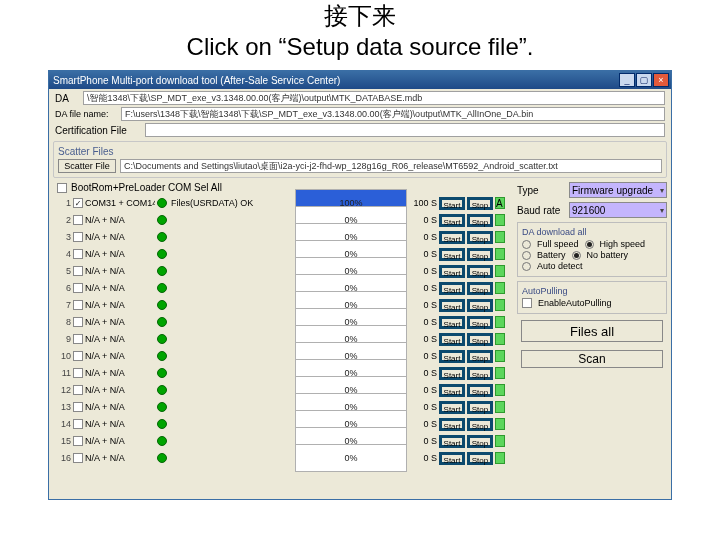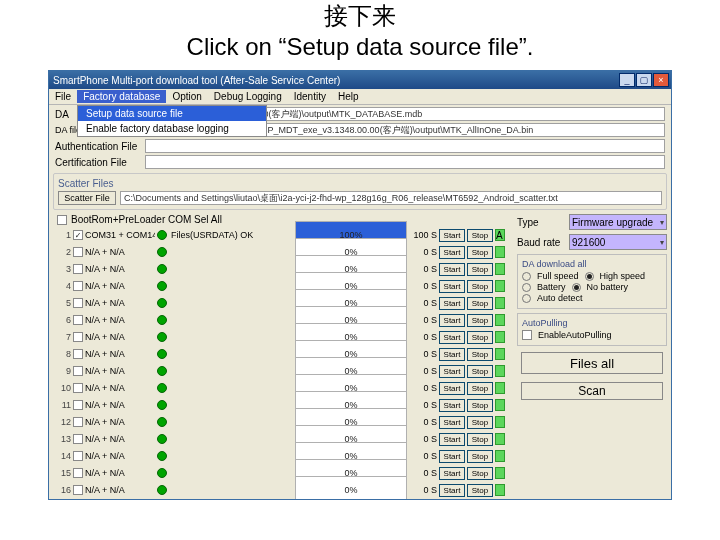--- a/index.html
+++ b/index.html
@@ -36,21 +36,21 @@
 .row .chk{width:10px;height:10px;border:1px solid #888;background:#fff}
 .row .chk.on{background:#fff;display:flex;align-items:center;justify-content:center}
 .row .chk.on::after{content:"✓";font-size:8px;color:#222}
 .row .com{width:70px;font-size:9px;overflow:hidden;white-space:nowrap}
 .row .led{width:10px;height:10px;border-radius:50%;background:#00a400;border:1px solid #066606}
 .row .stat{flex:1;font-size:9px;overflow:hidden;white-space:nowrap;padding-left:2px}
 .row .bar{width:112px;height:28px;background:#fff;border:1px solid #b0b0b0;position:relative;display:flex;align-items:center;justify-content:center}
 .row .bar .fill{position:absolute;left:0;top:0;bottom:0;background:#2b5fd8}
 .row .bar .pct{position:relative;font-size:9px;color:#222}
 .row .ts{width:28px;font-size:9px;text-align:right}
-.row .sbtn{width:26px;height:13px;font-size:8px;border:1px solid #0c4a6e;background:#ece9d8;text-align:center;line-height:11px}
+.row .sbtn{width:26px;height:13px;font-size:8px;border:3px solid #0c4a6e;background:#ece9d8;text-align:center;line-height:11px}
 .row .ind{width:10px;height:12px;background:#5cd65c;border:1px solid #2e9a2e}
 .fieldset{border:1px solid #bdbdbd;padding:4px;font-size:9px}
 .fieldset .leg{font-size:9px;color:#3a4b84;margin-bottom:2px}
 .radline{display:flex;gap:6px;align-items:center;margin:1px 0;font-size:9px}
 .radio{width:9px;height:9px;border:1px solid #777;border-radius:50%;display:inline-flex;align-items:center;justify-content:center}
 .radio.on::after{content:"";width:5px;height:5px;background:#222;border-radius:50%}
 .sel{background:#c4b5fd;border:1px solid #8a8a8a;height:16px;font-size:10px;padding:0 2px;display:flex;align-items:center;justify-content:space-between}
 .sel .arr{font-size:8px;color:#444}
 </style>
 </head>
@@ -63,47 +63,31 @@
  </div>
 
  <div class="appwin">
   <div class="titlebar">
     <span class="ttxt">SmartPhone Multi-port download tool (After-Sale Service Center)</span>
     <span class="ctrl">_</span>
     <span class="ctrl">▢</span>
     <span class="ctrl cls">×</span>
   </div>
 
-  <div class="menubar">
-   <span class="itm">File</span>
-   <span class="itm open">Factory database</span>
-   <span class="itm">Option</span>
-   <span class="itm">Debug Logging</span>
-   <span class="itm">Identity</span>
-   <span class="itm">Help</span>
-   <div class="dropdown">
-     <div class="drow hl">Setup data source file</div>
-     <div class="drow">Enable factory database logging</div>
-   </div>
-  </div>
 
   <div class="toparea">
     <div class="fl">
       <span class="lbl" style="width:24px">DA</span>
       <div class="pathbox">\智能1348\下载\SP_MDT_exe_v3.1348.00.00(客户端)\output\MTK_DATABASE.mdb</div>
     </div>
     <div class="fl">
       <span class="lbl" style="width:62px;font-size:9px">DA file name:</span>
       <div class="pathbox">F:\users\1348下载\智能1348\下载\SP_MDT_exe_v3.1348.00.00(客户端)\output\MTK_AllInOne_DA.bin</div>
     </div>
     <div class="fl">
-      <span class="lbl" style="width:86px">Authentication File</span>
-      <div class="pathbox"></div>
-    </div>
-    <div class="fl">
       <span class="lbl" style="width:86px">Certification File</span>
       <div class="pathbox"></div>
     </div>
   </div>
 
   <div class="grp">
     <div class="gtitle">Scatter Files</div>
     <div class="fl">
       <span class="btn" style="width:58px;text-align:center">Scatter File</span>
       <div class="pathbox">C:\Documents and Settings\liutao\桌面\i2a-yci-j2-fhd-wp_128g16g_R06_release\MT6592_Android_scatter.txt</div>

